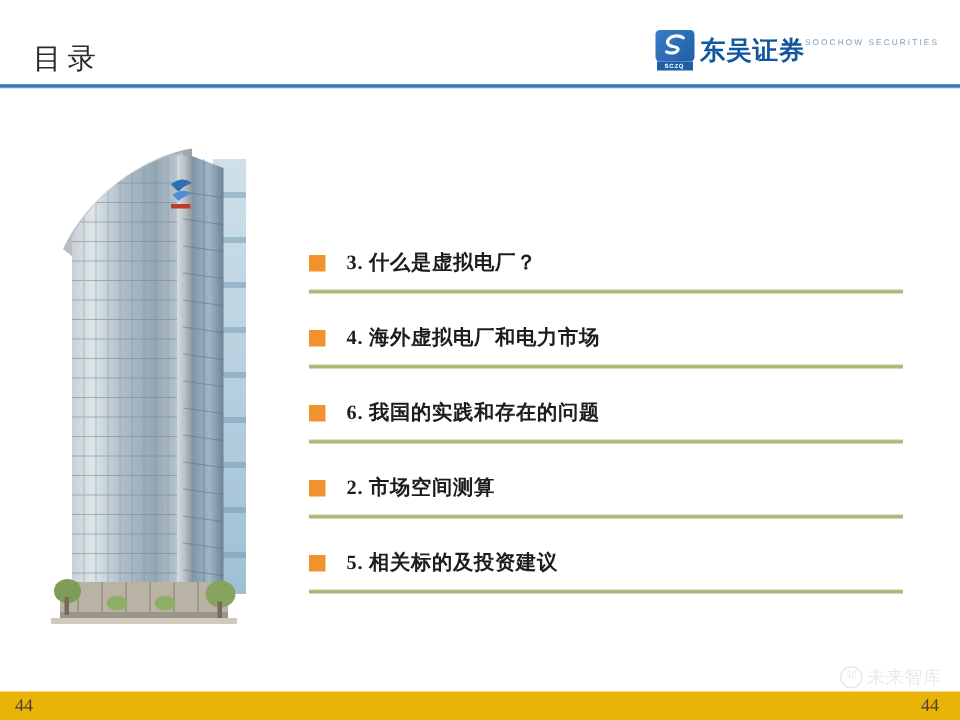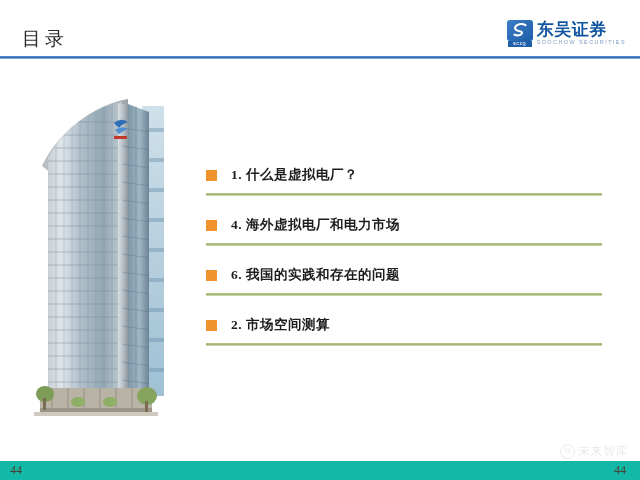--- a/index.html
+++ b/index.html
@@ -75,21 +75,21 @@
     color: #ffffff;
     font-size: 4px;
     line-height: 6px;
     text-align: center;
     letter-spacing: 0.5px;
     font-family: "Liberation Sans", sans-serif;
     font-weight: bold;
   }
   .brand-text {
     display: flex;
-    flex-direction: column;
+    flex-direction: row;
     justify-content: center;
     line-height: 1;
   }
   .brand-cn {
     font-size: 17px;
     font-weight: bold;
     color: #12569f;
     letter-spacing: 0.5px;
     font-family: "Liberation Sans", sans-serif;
   }
@@ -174,21 +174,21 @@
     color: #9b9b9b;
     letter-spacing: 0.5px;
     font-family: "Liberation Sans", sans-serif;
   }
 
   
   .footer {
     position: absolute;
     left: 0; bottom: 0;
     width: 640px; height: 19px;
-    background: #14b8a6;
+    background: #eab308;
   }
   .page-num {
     position: absolute;
     top: 2px;
     font-size: 12px;
     color: #4a4034;
     font-family: "Liberation Serif", "DejaVu Serif", serif;
   }
   .page-num.left  { left: 10px; }
   .page-num.right { right: 14px; }
@@ -356,21 +356,21 @@
       </g>
       <rect x="16" y="324" width="124" height="4" fill="#cfcabd"></rect>
     </svg>
   </div>
 
   <div class="toc">
 
     <div class="toc-item">
       <div class="toc-row">
         <span class="bullet"></span>
-        <span class="toc-label">1. 什么是虚拟电厂？</span>
+        <span class="toc-label">3. 什么是虚拟电厂？</span>
       </div>
       <div class="toc-sep"></div>
     </div>
 
     <div class="toc-item">
       <div class="toc-row">
         <span class="bullet"></span>
         <span class="toc-label">4. 海外虚拟电厂和电力市场</span>
       </div>
       <div class="toc-sep"></div>
@@ -385,20 +385,27 @@
     </div>
 
     <div class="toc-item">
       <div class="toc-row">
         <span class="bullet"></span>
         <span class="toc-label">2. 市场空间测算</span>
       </div>
       <div class="toc-sep"></div>
     </div>
 
+    <div class="toc-item">
+      <div class="toc-row">
+        <span class="bullet"></span>
+        <span class="toc-label">5. 相关标的及投资建议</span>
+      </div>
+      <div class="toc-sep"></div>
+    </div>
 
   </div>
 
   <div class="watermark">
     <span class="wm-avatar">知</span>
     <span class="wm-text">未来智库</span>
   </div>
 
   <div class="footer">
     <span class="page-num left">44</span>

